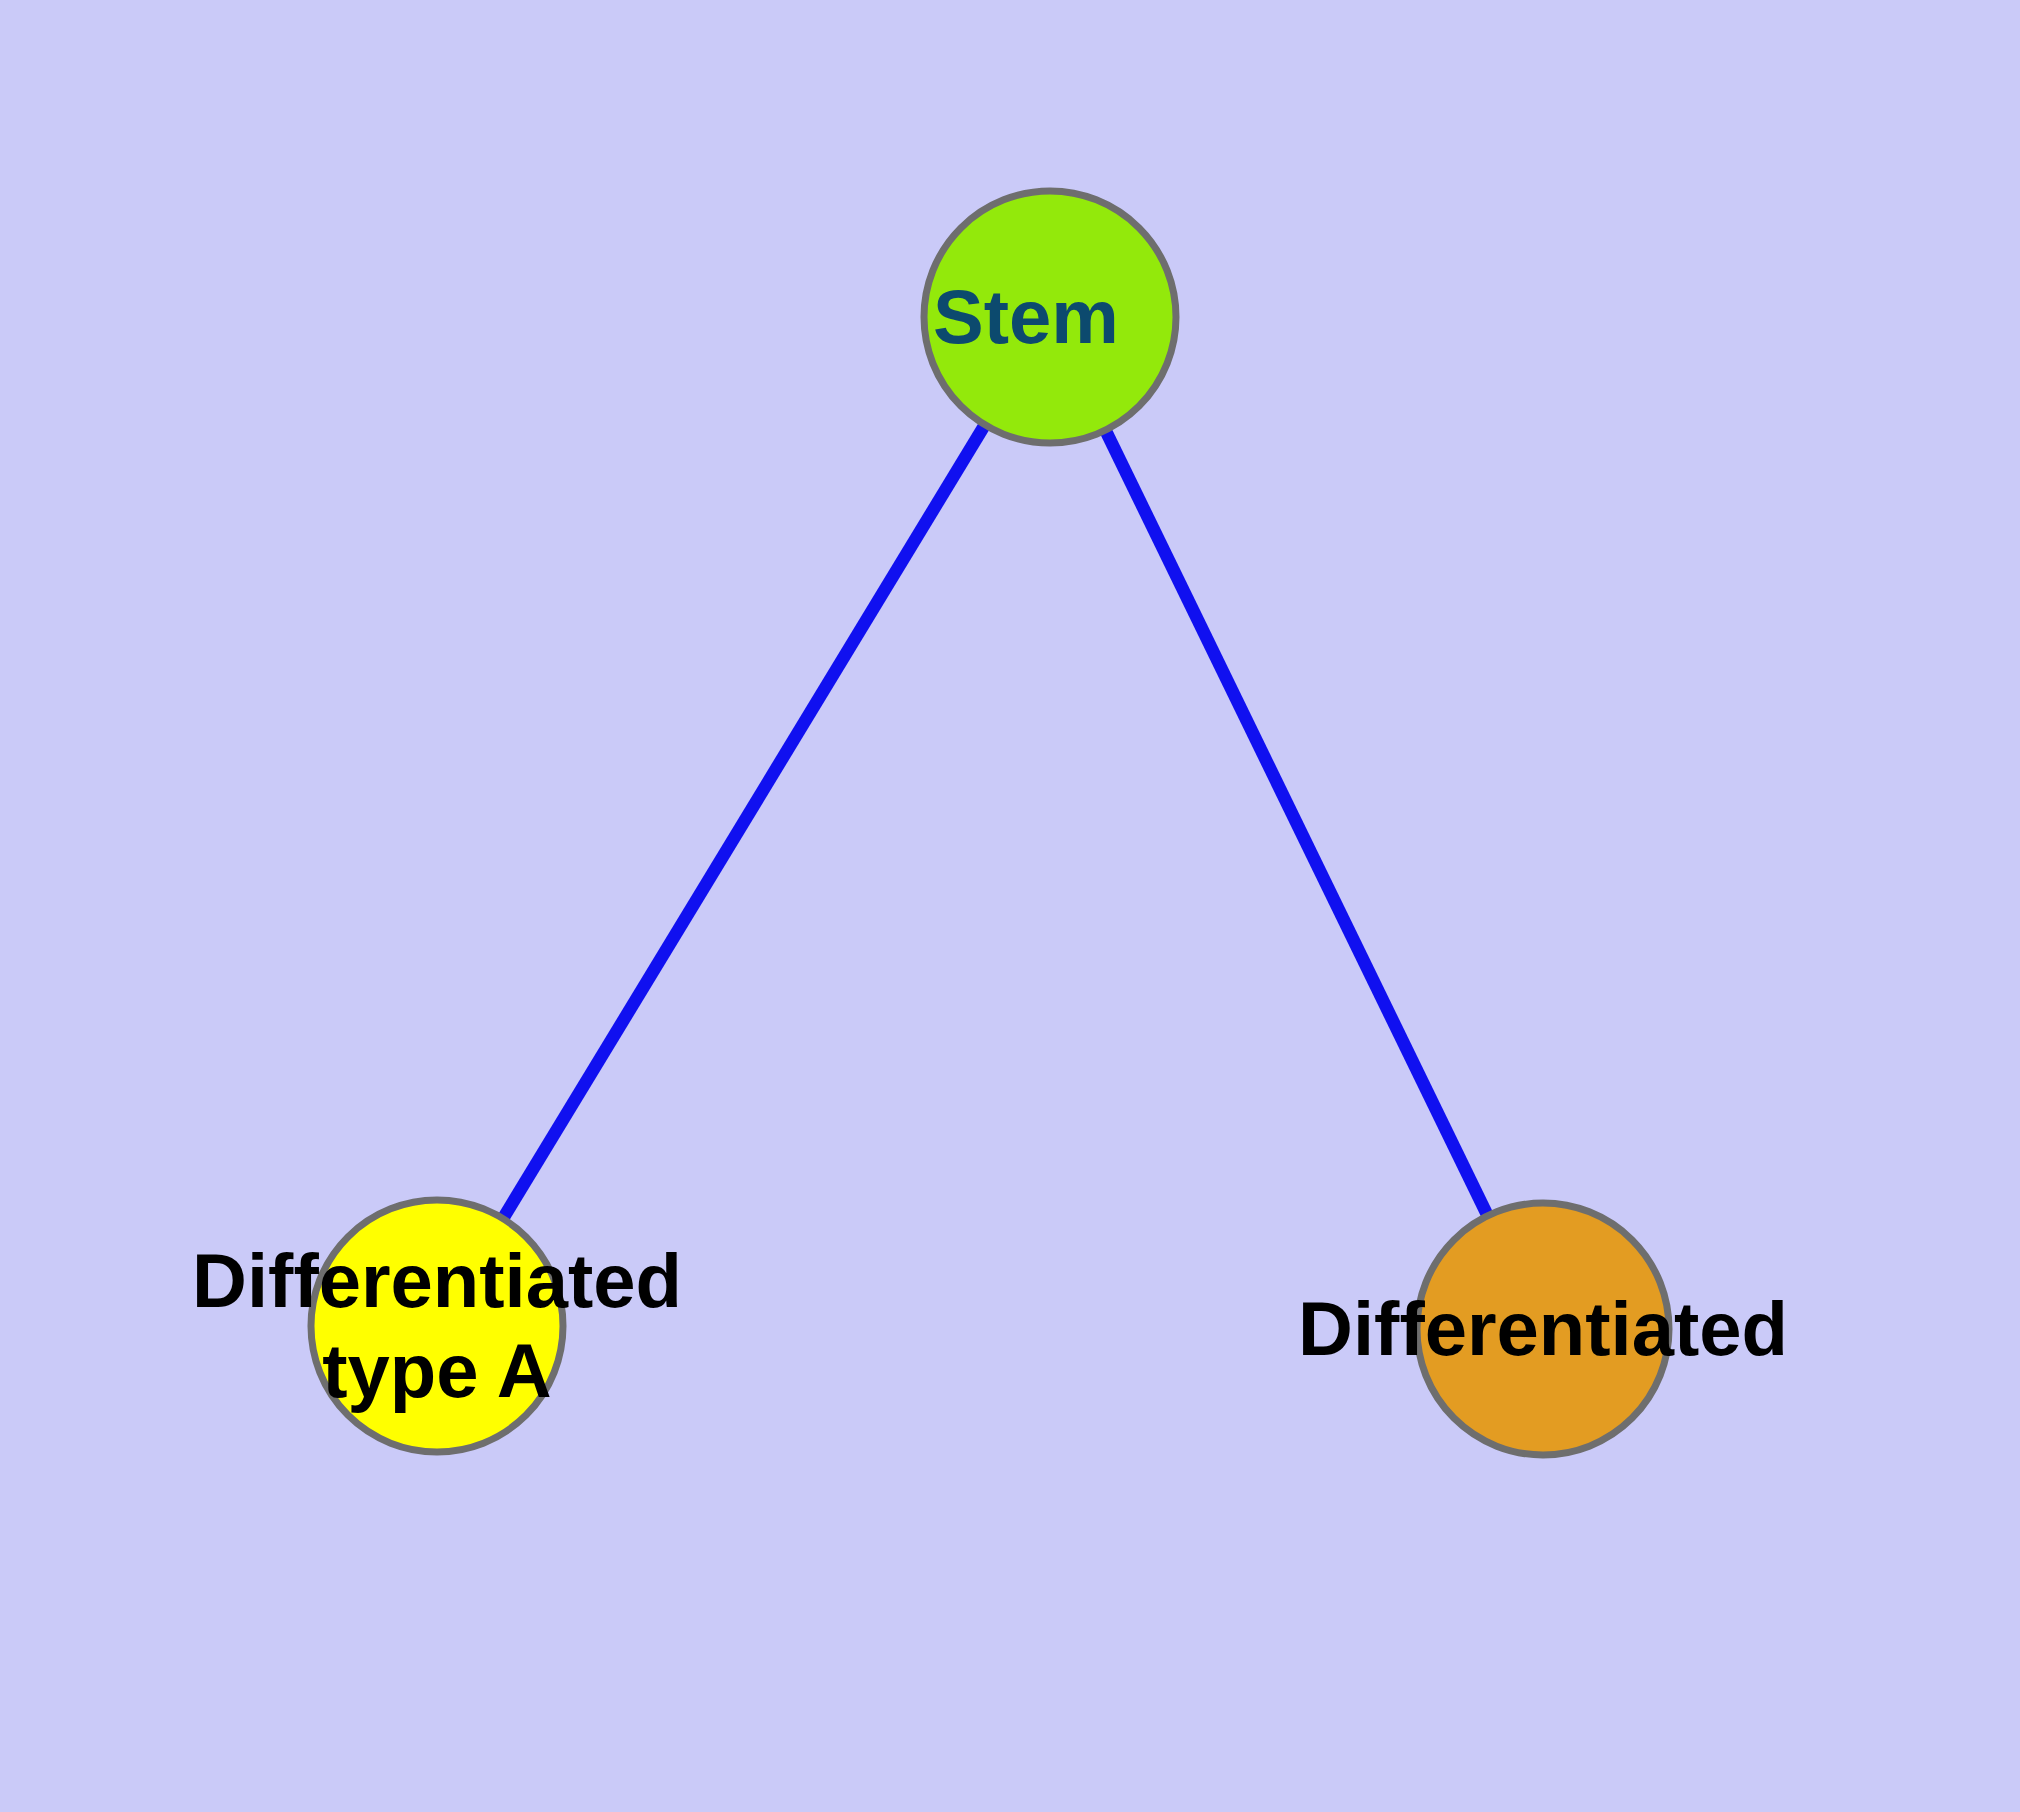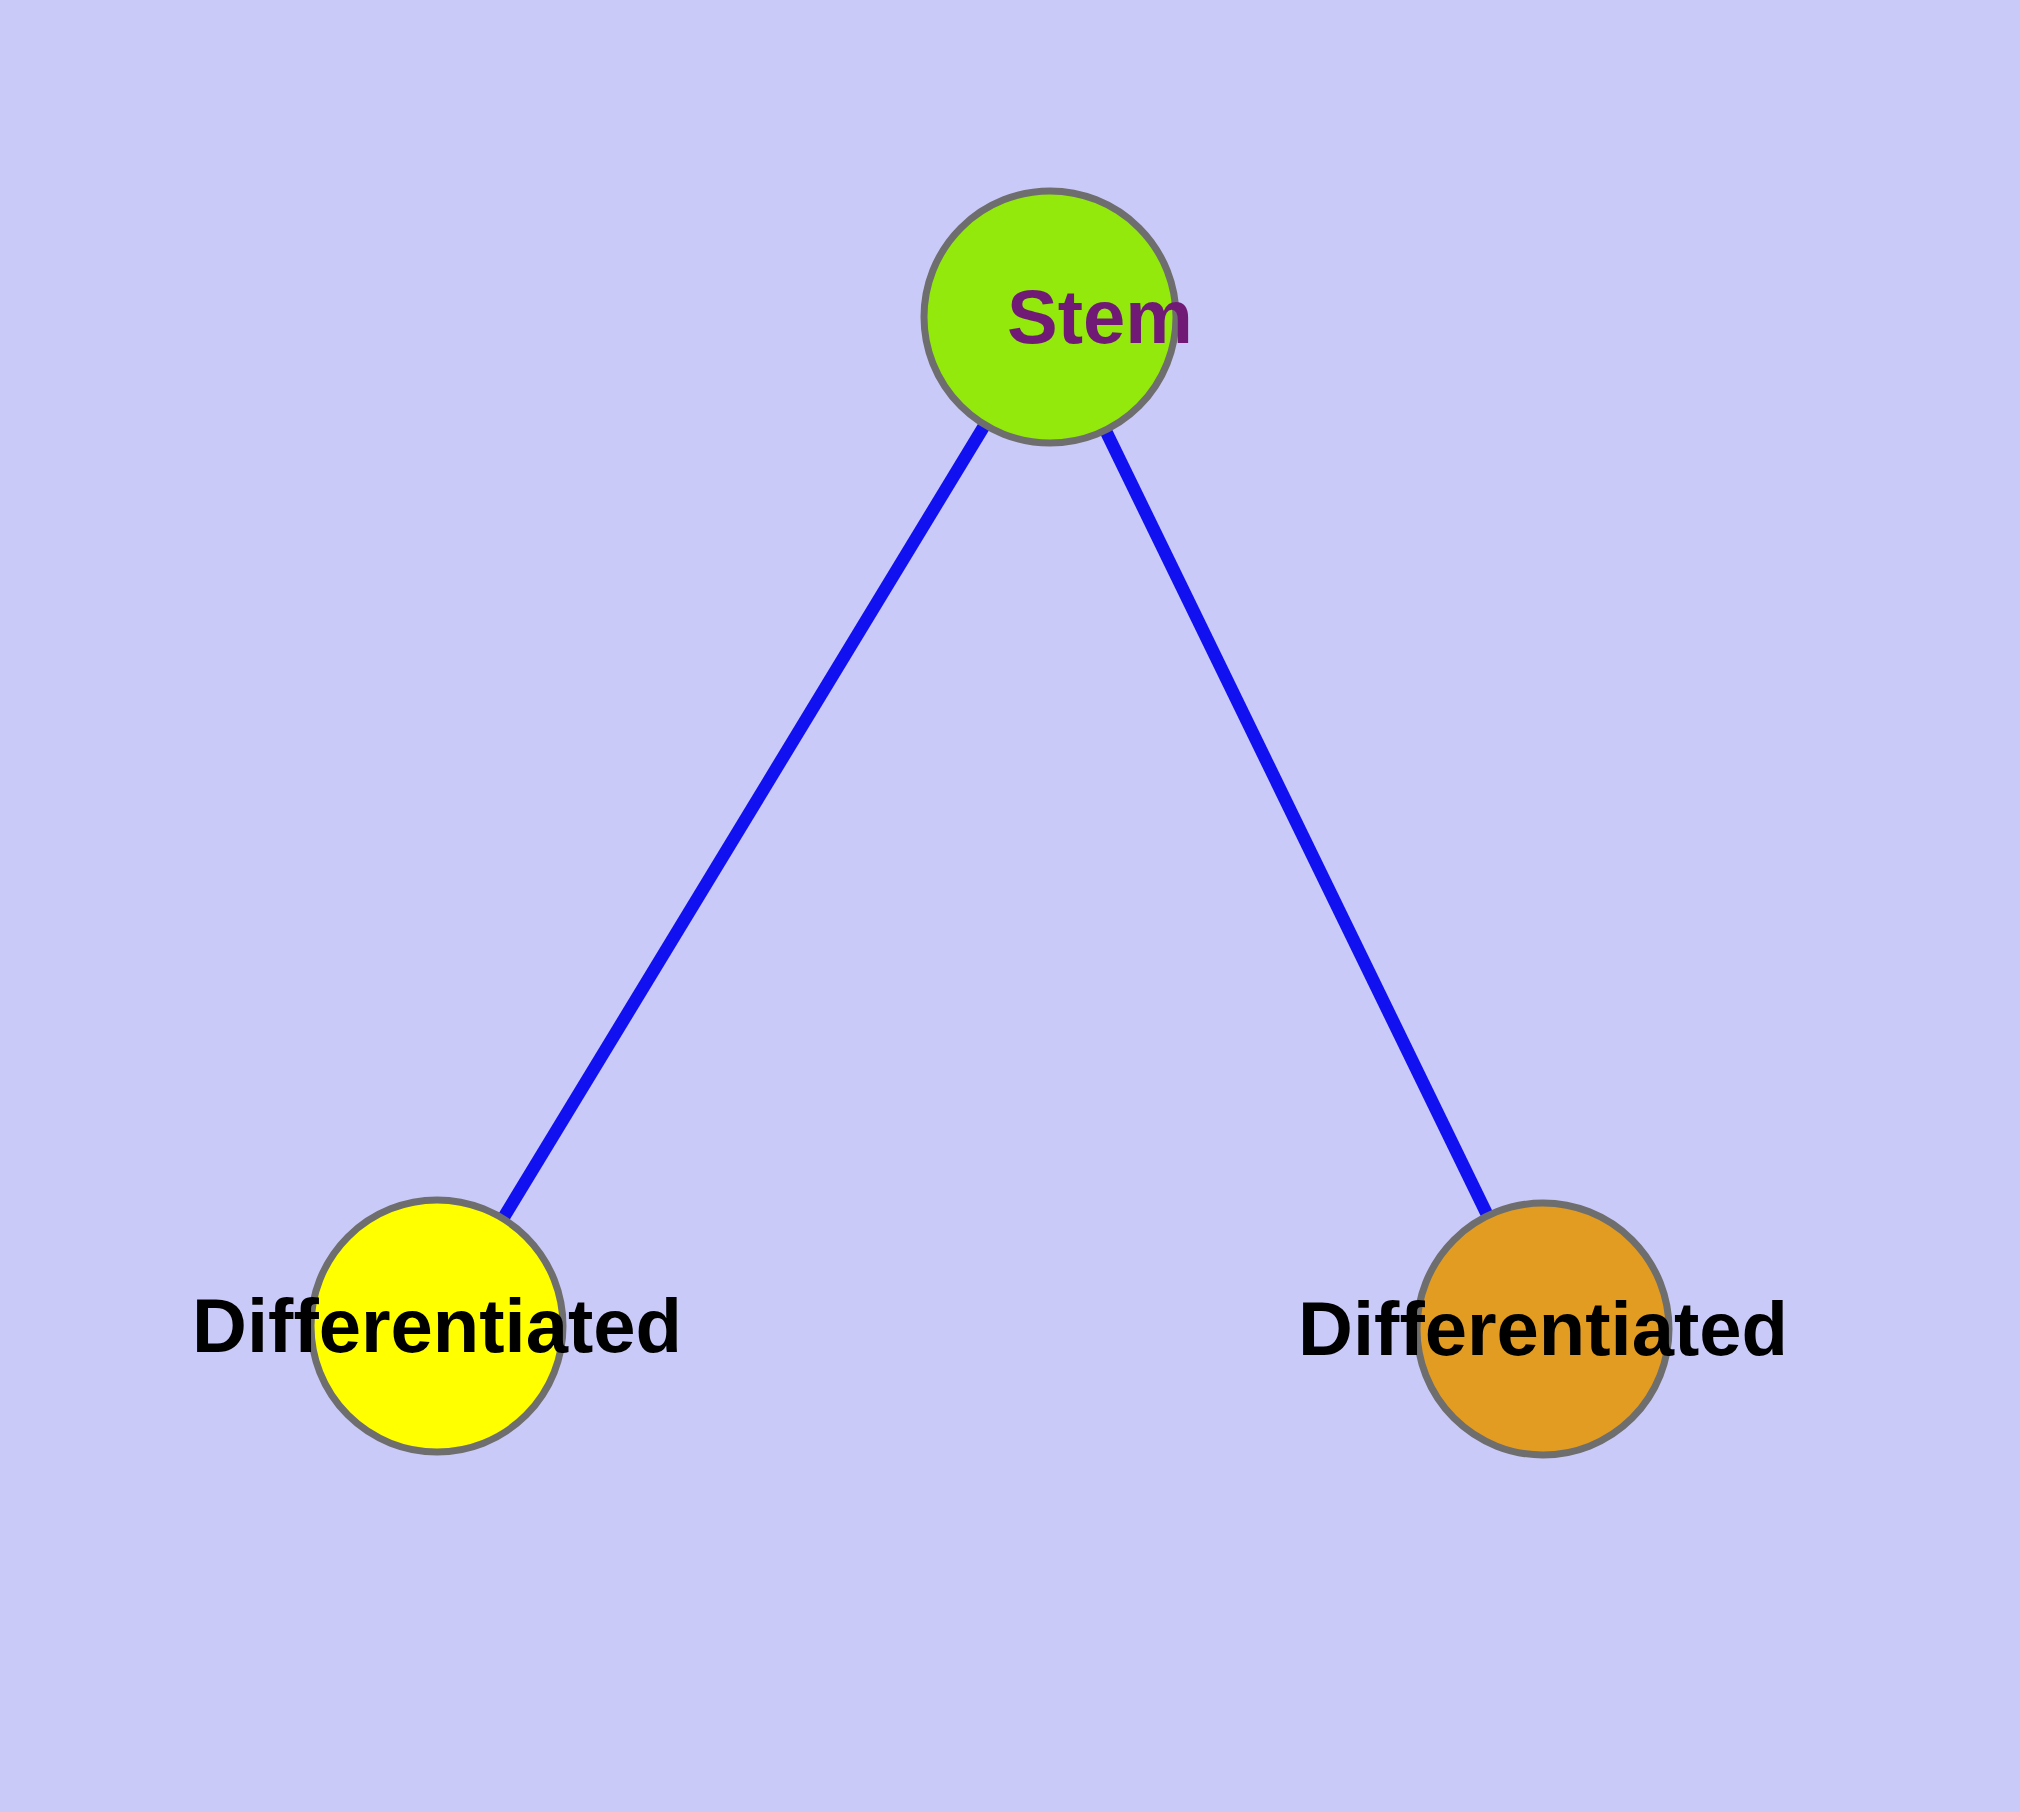--- a/index.html
+++ b/index.html
@@ -52,26 +52,27 @@
 
   <svg class="edges-layer" viewBox="0 0 2384 2138" width="2021" height="1812" xmlns="http://www.w3.org/2000/svg">
     <line class="edge" x1="1239" y1="374" x2="516" y2="1565" stroke="#1010f0" stroke-width="15"></line>
     <line class="edge" x1="1239" y1="374" x2="1820" y2="1568" stroke="#1010f0" stroke-width="15"></line>
   </svg>
 
   <div class="node-circle" style="left: 1050px; top: 317px; height: 259px; width: 259px; background: rgb(147, 233, 11); border-color: rgb(110, 110, 110);"></div>
   <div class="node-circle" style="left: 437px; top: 1326px; height: 259px; width: 259px; background: rgb(255, 255, 0); border-color: rgb(110, 110, 110);"></div>
   <div class="node-circle" style="left: 1543px; top: 1329px; height: 259px; width: 259px; background: rgb(227, 156, 34); border-color: rgb(110, 110, 110);"></div>
 
-  <div class="node-label" style="left: 1100px; top: 317px; color: #701a75;">
+  <div class="node-label" style="left: 1026px; top: 317px; color: #0c4a6e;">
     <div>Stem</div>
   </div>
 
   <div class="node-label" style="left: 437px; top: 1326px; color: rgb(0, 0, 0);">
     <div>Differentiated</div>
+    <div>type A</div>
   </div>
 
   <div class="node-label" style="left: 1543px; top: 1329px; color: rgb(0, 0, 0);">
     <div>Differentiated</div>
   </div>
 
 </div>
 
 
 </body></html>

